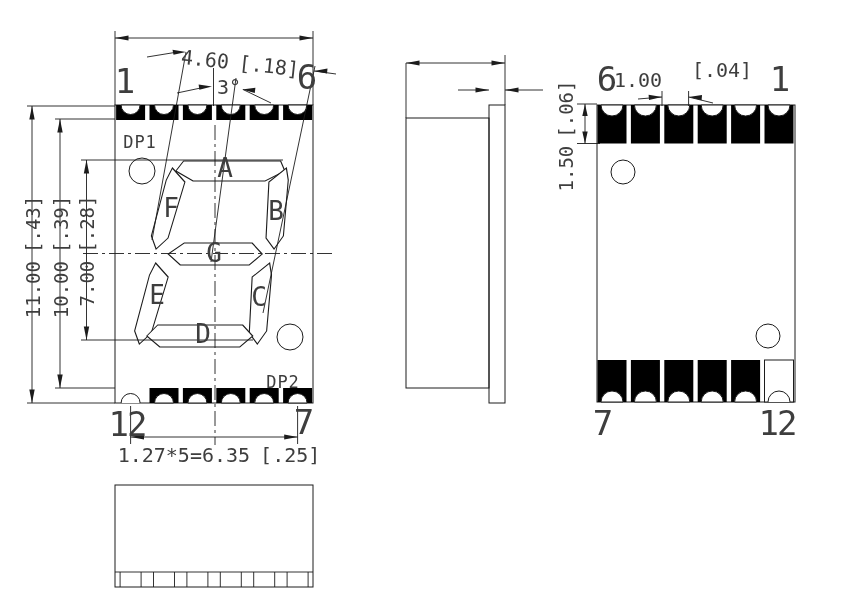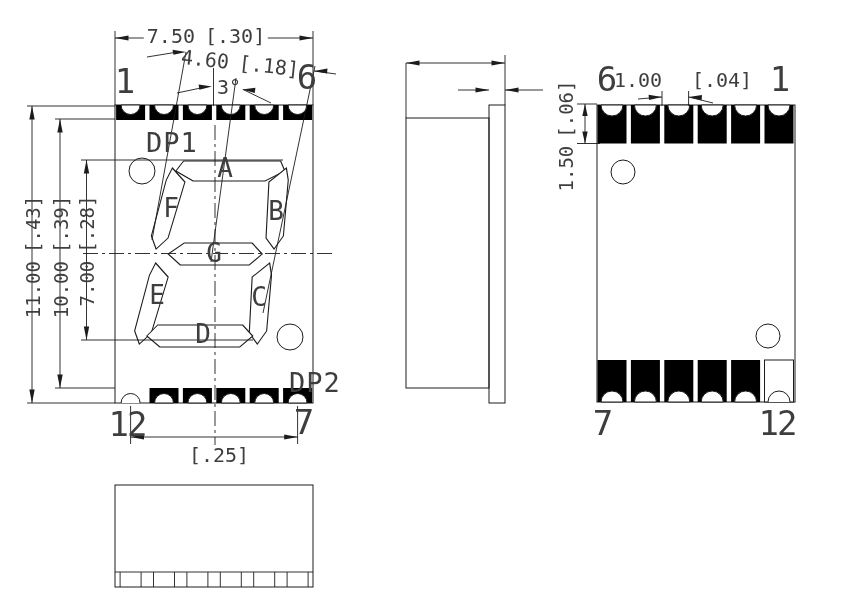--- a/index.html
+++ b/index.html
@@ -14,21 +14,21 @@
   .cl{stroke:#1c1c1c;stroke-width:0.9;stroke-dasharray:15 4 3 4;fill:none;}
   .seg{fill:#ffffff;stroke:#1c1c1c;stroke-width:1.1;}
   .lbl{position:absolute;color:#3e3e3e;white-space:nowrap;display:flex;align-items:center;
        transform:translate(-50%,-50%);line-height:1;}
   .dim{font-size:20px;gap:10px;}
   .dim.bg{background:#ffffff;padding:0 3px;}
   .rot{transform:translate(-50%,-50%) rotate(-90deg);font-size:19px;gap:8px;}
   .tilt{transform:translate(-50%,-50%) rotate(6deg);font-size:20px;gap:10px;}
   .pin{font-size:34px;letter-spacing:-2px;}
   .segl{font-size:26px;}
-  .dp{font-size:27px;letter-spacing:1px;margin-left:32px;}
+  .dp{font-size:17px;letter-spacing:1px;}
 </style>
 </head>
 <body>
 
 <div class="canvas">
 
 <svg width="864" height="605" viewBox="0 0 864 605">
 
   <g>
     <rect class="ln" x="115" y="105" width="198" height="298"></rect>
@@ -210,57 +210,54 @@
 <div class="lbl dp" style="left:283px;top:382px">DP2</div>
 
 <div class="lbl segl" style="left:225px;top:168px">A</div>
 <div class="lbl segl" style="left:171px;top:208px">F</div>
 <div class="lbl segl" style="left:276px;top:211px">B</div>
 <div class="lbl segl" style="left:214px;top:253px">G</div>
 <div class="lbl segl" style="left:157px;top:295px">E</div>
 <div class="lbl segl" style="left:259px;top:297px">C</div>
 <div class="lbl segl" style="left:203px;top:334px">D</div>
 
-<div class="lbl dim bg" style="left:206px;top:36px">
-  <span>7.50</span>
-  <span>[.30]</span>
-</div>
 <div class="lbl tilt" style="left:240px;top:63px">
   <span>4.60</span>
   <span>[.18]</span>
 </div>
 <div class="lbl dim" style="left:229px;top:87px">
   <span>3°</span>
 </div>
 <div class="lbl rot" style="left:33px;top:257px">
   <span>11.00</span>
   <span>[.43]</span>
 </div>
 <div class="lbl rot" style="left:61px;top:257px">
   <span>10.00</span>
   <span>[.39]</span>
 </div>
 <div class="lbl rot" style="left:87px;top:251px">
   <span>7.00</span>
   <span>[.28]</span>
 </div>
 <div class="lbl dim" style="left:219px;top:455px">
+  <span>1.27*5=6.35</span>
   <span>[.25]</span>
 </div>
 
 
 <div class="lbl pin" style="left:606px;top:79px">6</div>
 <div class="lbl pin" style="left:779px;top:79px">1</div>
 <div class="lbl pin" style="left:602px;top:423px">7</div>
 <div class="lbl pin" style="left:777px;top:423px">12</div>
 
 <div class="lbl dim" style="left:638px;top:80px">
   <span>1.00</span>
 </div>
-<div class="lbl dim" style="left:722px;top:80px">
+<div class="lbl dim" style="left:722px;top:70px">
   <span>[.04]</span>
 </div>
 <div class="lbl rot" style="left:566px;top:136px">
   <span>1.50</span>
   <span>[.06]</span>
 </div>
 
 </div>
 
 </body></html>

